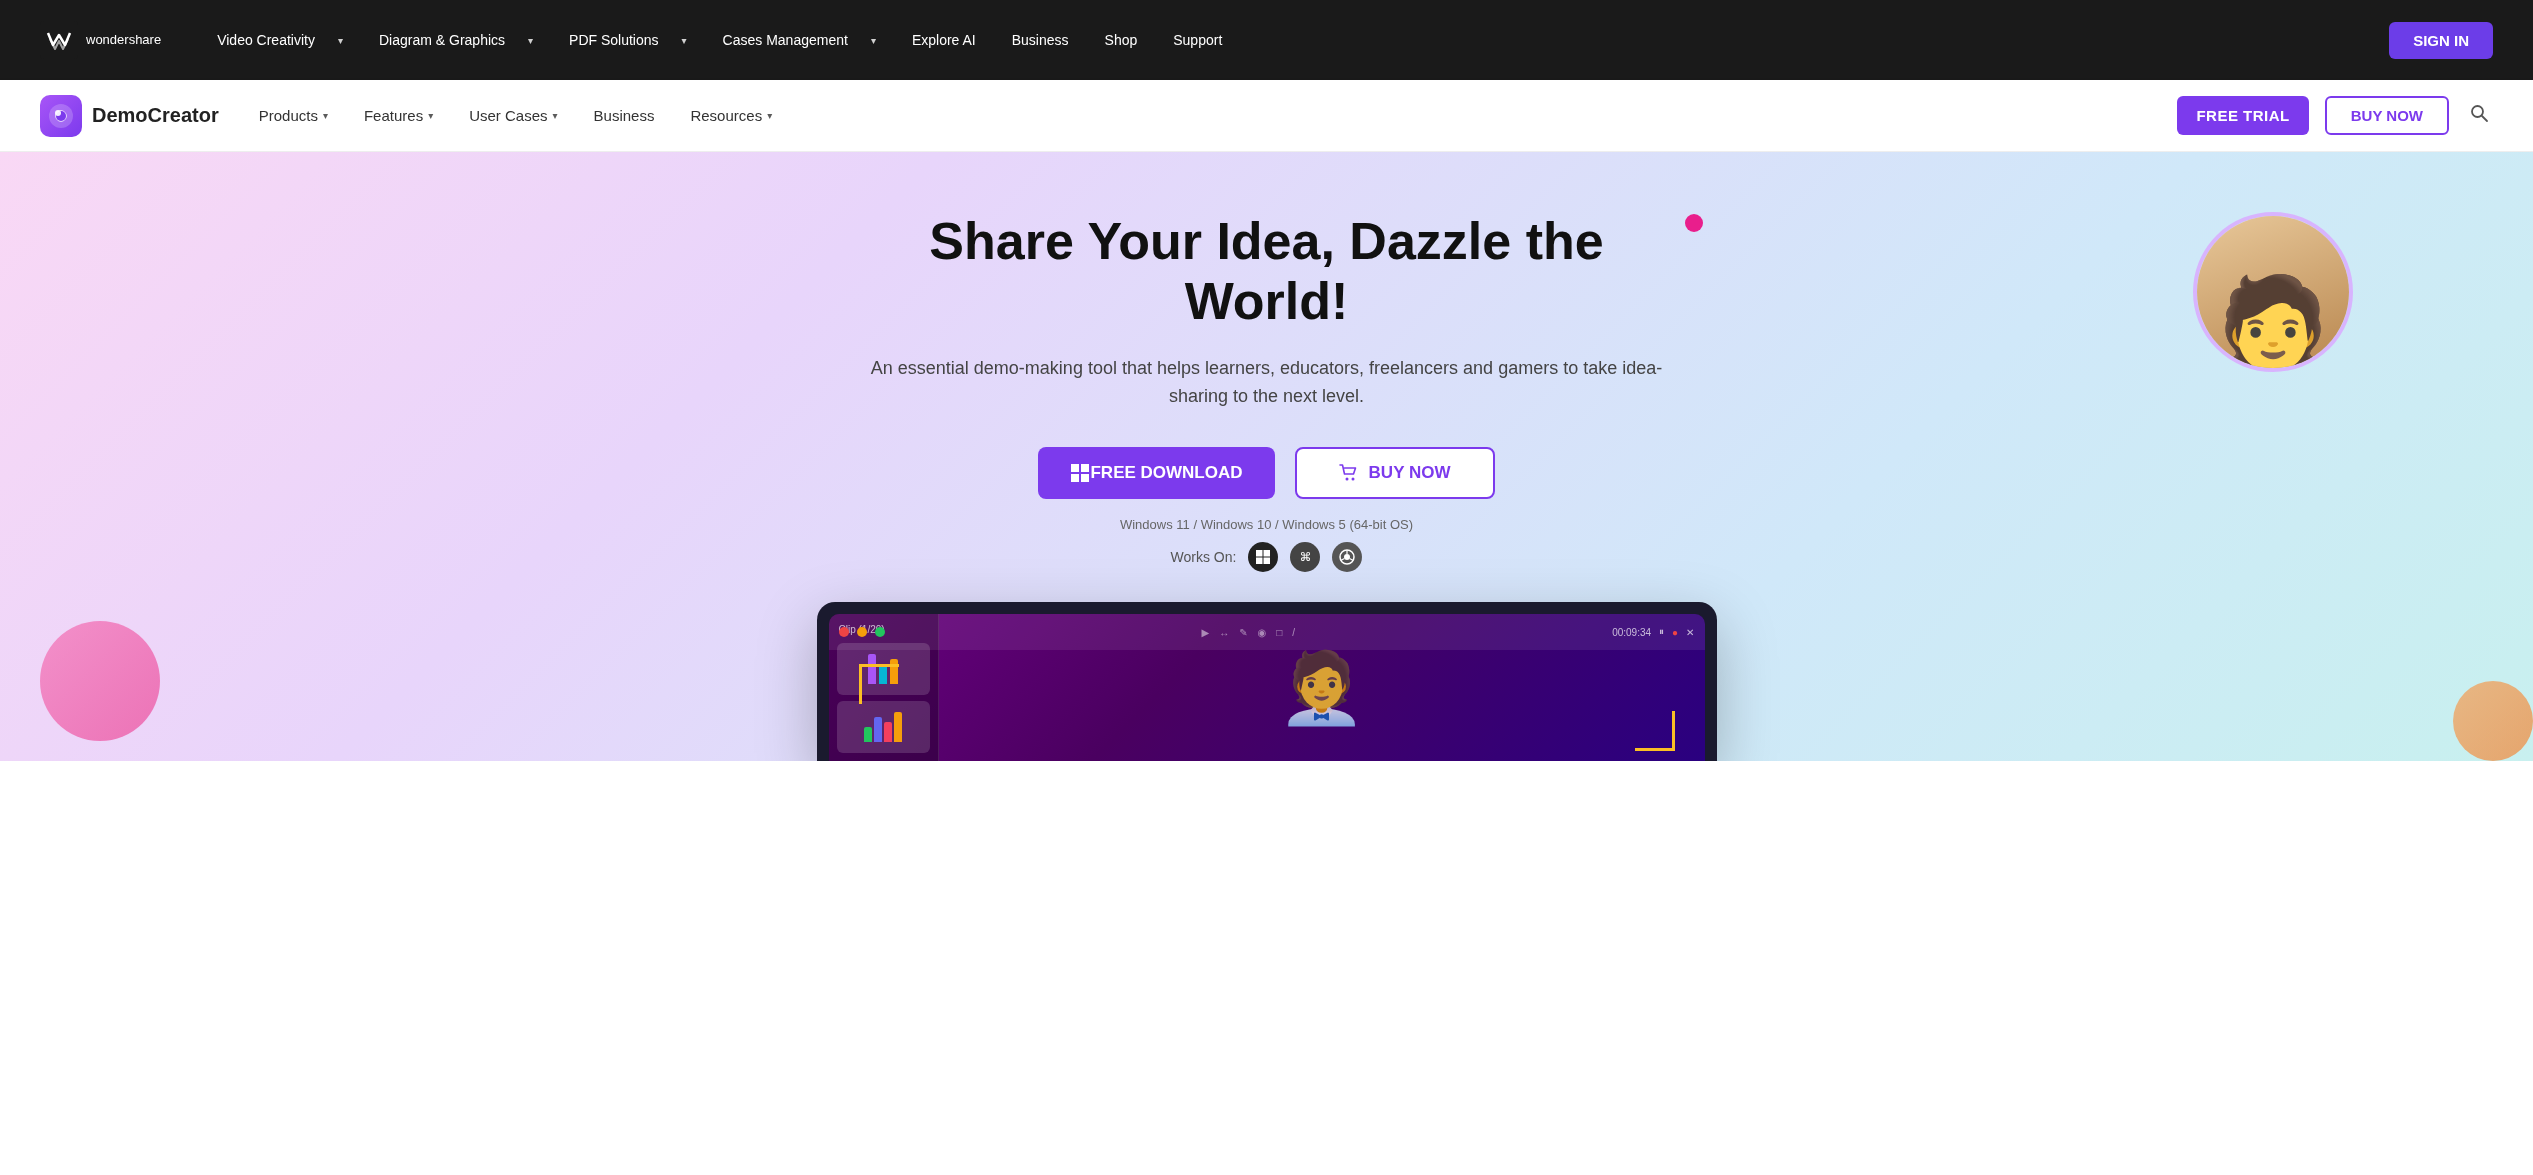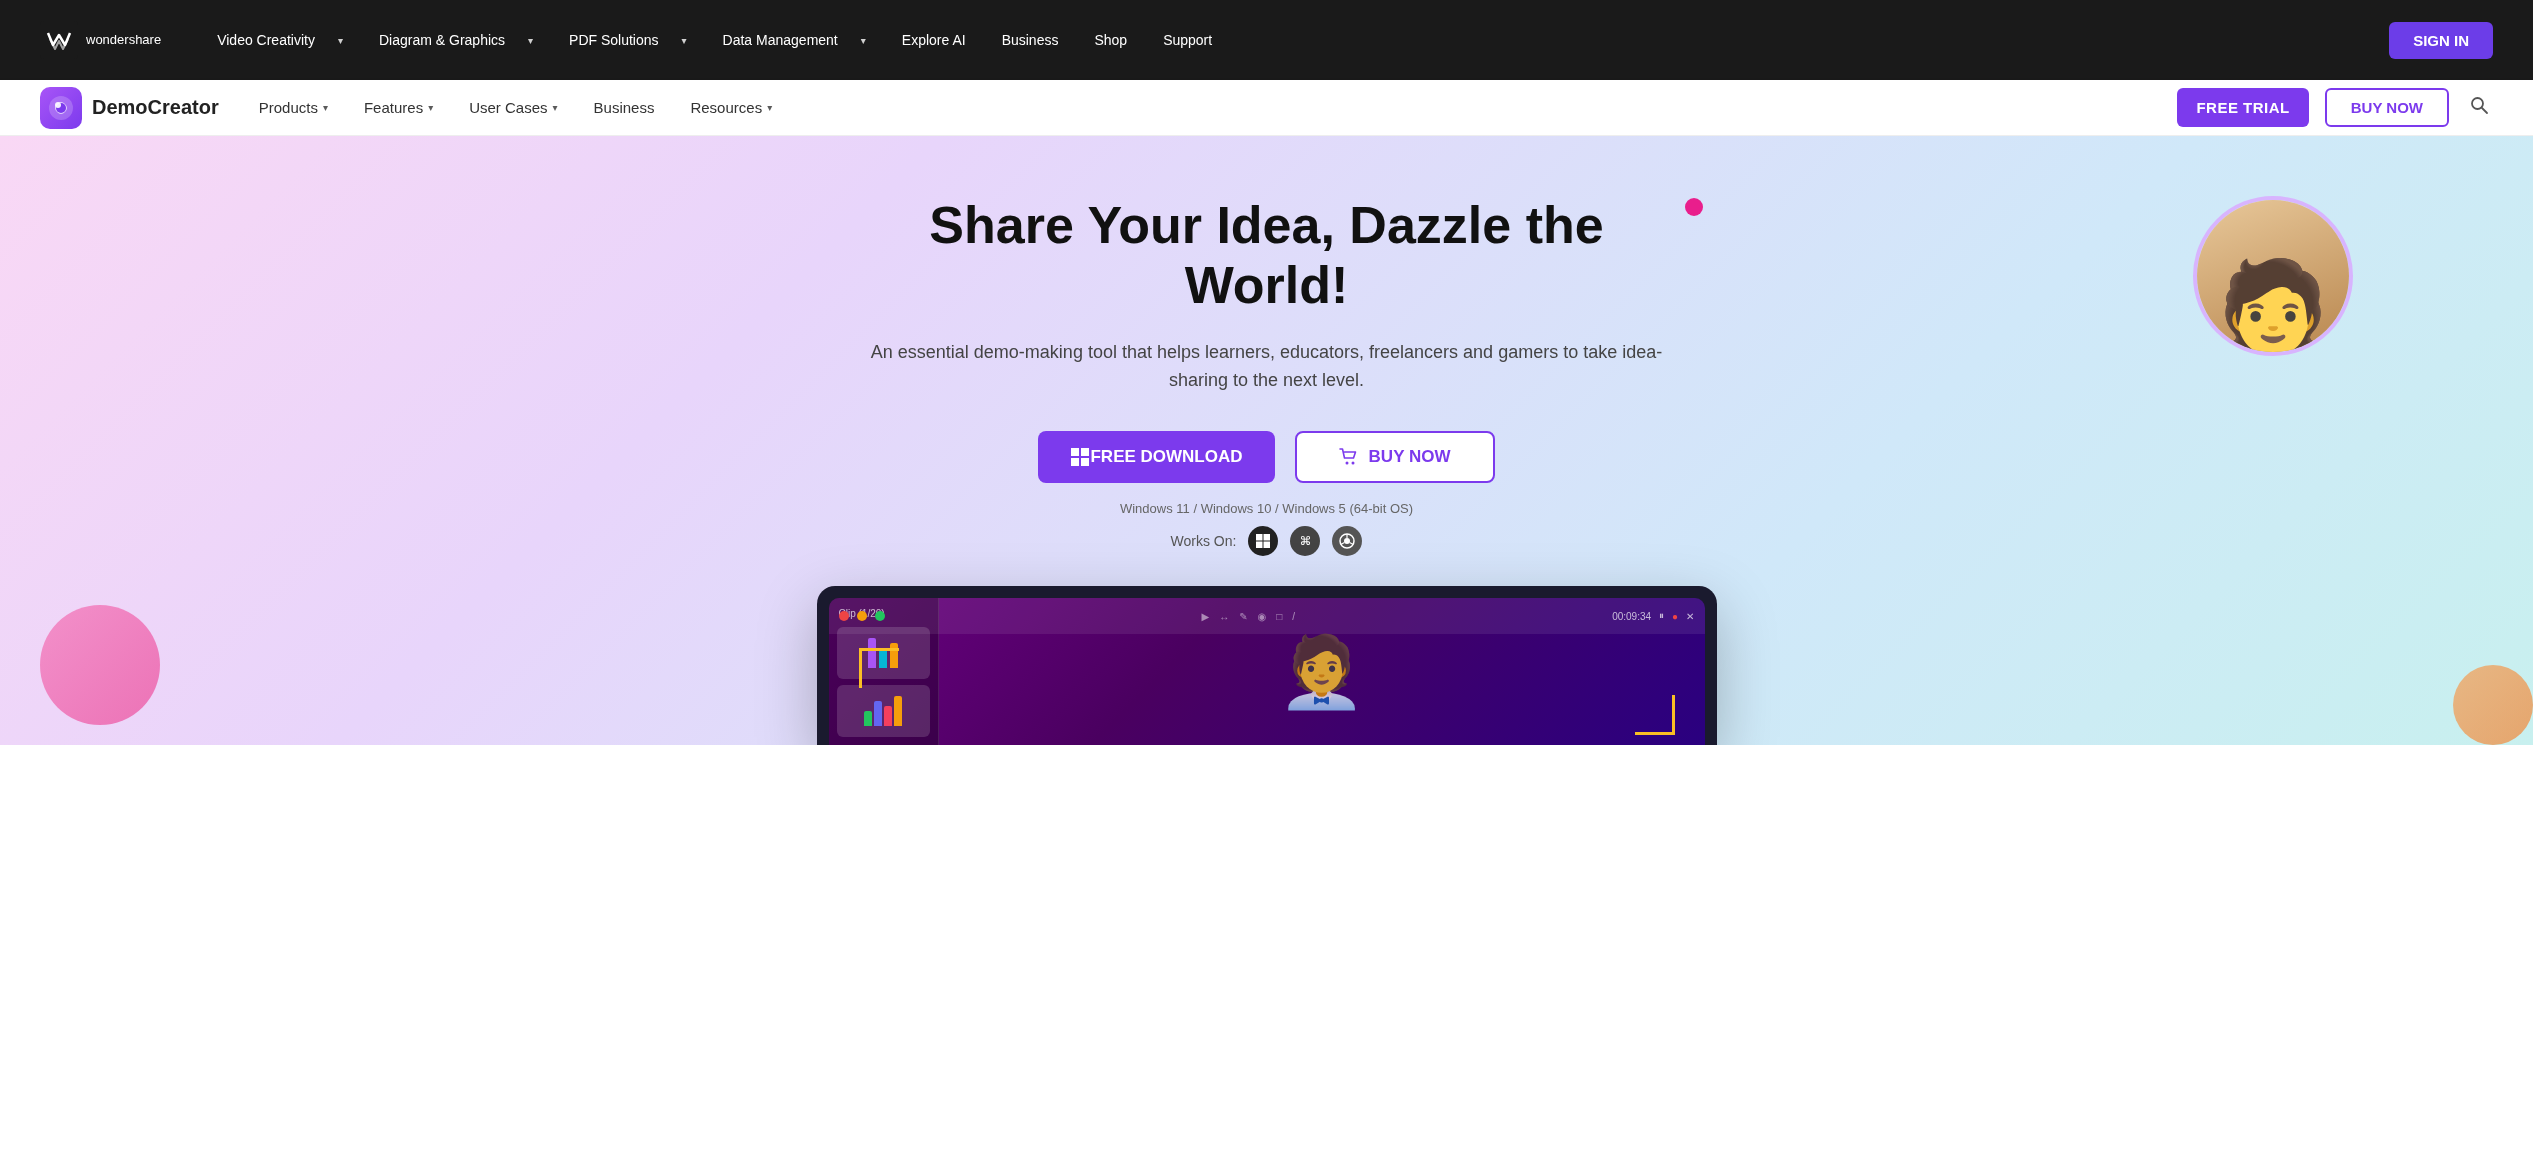--- a/index.html
+++ b/index.html
@@ -56,21 +56,21 @@
       cursor: pointer;
     }
     .chevron {
       font-size: 10px;
       opacity: 0.8;
     }
 
     
     .sec-nav {
       background: #fff;
-      height: 56px;
+      height: 72px;
       display: flex;
       align-items: center;
       padding: 0 40px;
       border-bottom: 1px solid #eee;
       box-shadow: 0 1px 4px rgba(0,0,0,0.06);
     }
     .brand-area {
       display: flex;
       align-items: center;
       gap: 10px;
@@ -406,21 +406,21 @@
   </div>
   <div class="top-nav-item">
     <span>Diagram &amp; Graphics</span>
     <span class="chevron">▾</span>
   </div>
   <div class="top-nav-item">
     <span>PDF Solutions</span>
     <span class="chevron">▾</span>
   </div>
   <div class="top-nav-item">
-    <span>Data Management</span>
+    <span>Cases Management</span>
     <span class="chevron">▾</span>
   </div>
   <div class="top-nav-item">
     <span>Explore AI</span>
   </div>
   <div class="top-nav-item">
     <span>Business</span>
   </div>
   <div class="top-nav-item">
     <span>Shop</span>

